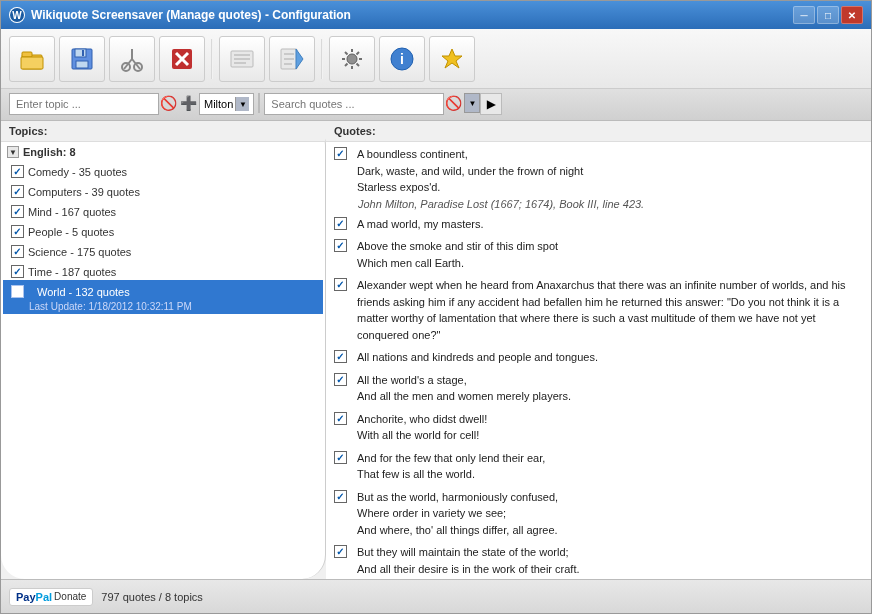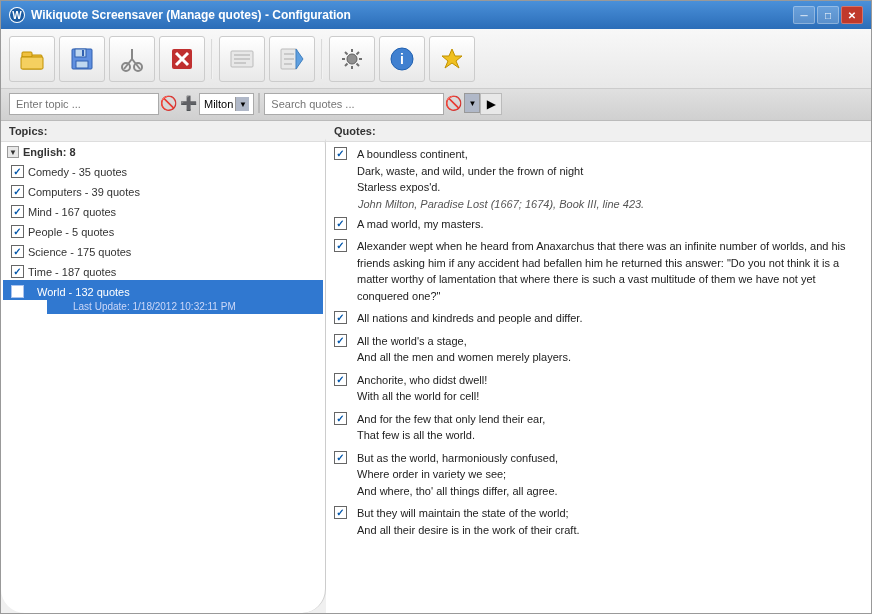--- a/index.html
+++ b/index.html
@@ -268,21 +268,20 @@
 
     .last-update {
       font-size: 10px;
       color: #555;
       padding: 1px 8px 2px 26px;
     }
 
     .topic-item.selected + .last-update {
       background: #3078d0;
       color: #ccd8f8;
-      margin-left: 44px;
     }
 
     
     .quotes-panel {
       flex: 1;
       display: flex;
       flex-direction: column;
       background: white;
     }
 
@@ -551,32 +550,41 @@
           <div class="quote-attribution">John Milton, Paradise Lost (1667; 1674), Book III, line 423.</div>
         </div>
 
         <div class="quote-item">
           <div class="quote-row">
             <div class="quote-checkbox checked"></div>
             <div class="quote-text">A mad world, my masters.</div>
           </div>
         </div>
 
+        <div class="quote-item">
+          <div class="quote-row">
+            <div class="quote-checkbox checked"></div>
+            <div class="quote-text">
+              Above the smoke and stir of this dim spot<br>
+              Which men call Earth.
+            </div>
+          </div>
+        </div>
 
         <div class="quote-item">
           <div class="quote-row">
             <div class="quote-checkbox checked"></div>
             <div class="quote-text">Alexander wept when he heard from Anaxarchus that there was an infinite number of worlds, and his friends asking him if any accident had befallen him he returned this answer: "Do you not think it is a matter worthy of lamentation that where there is such a vast multitude of them we have not yet conquered one?"</div>
           </div>
         </div>
 
         <div class="quote-item">
           <div class="quote-row">
             <div class="quote-checkbox checked"></div>
-            <div class="quote-text">All nations and kindreds and people and differ.</div>
+            <div class="quote-text">All nations and kindreds and people and tongues.</div>
           </div>
         </div>
 
         <div class="quote-item">
           <div class="quote-row">
             <div class="quote-checkbox checked"></div>
             <div class="quote-text">
               All the world's a stage,<br>
               And all the men and women merely players.
             </div>
@@ -621,13 +629,20 @@
               But they will maintain the state of the world;<br>
               And all their desire is in the work of their craft.
             </div>
           </div>
         </div>
 
       </div>
     </div>
   </div>
 
+  <div class="status-bar">
+    <div class="paypal-btn">
+      <span class="paypal-logo">Pay<span>Pal</span></span>
+      <span style="font-size:10px;color:#333;">Donate</span>
+    </div>
+    <span class="status-text">797 quotes / 8 topics</span>
+  </div>
 </div>
 
 </body></html>

